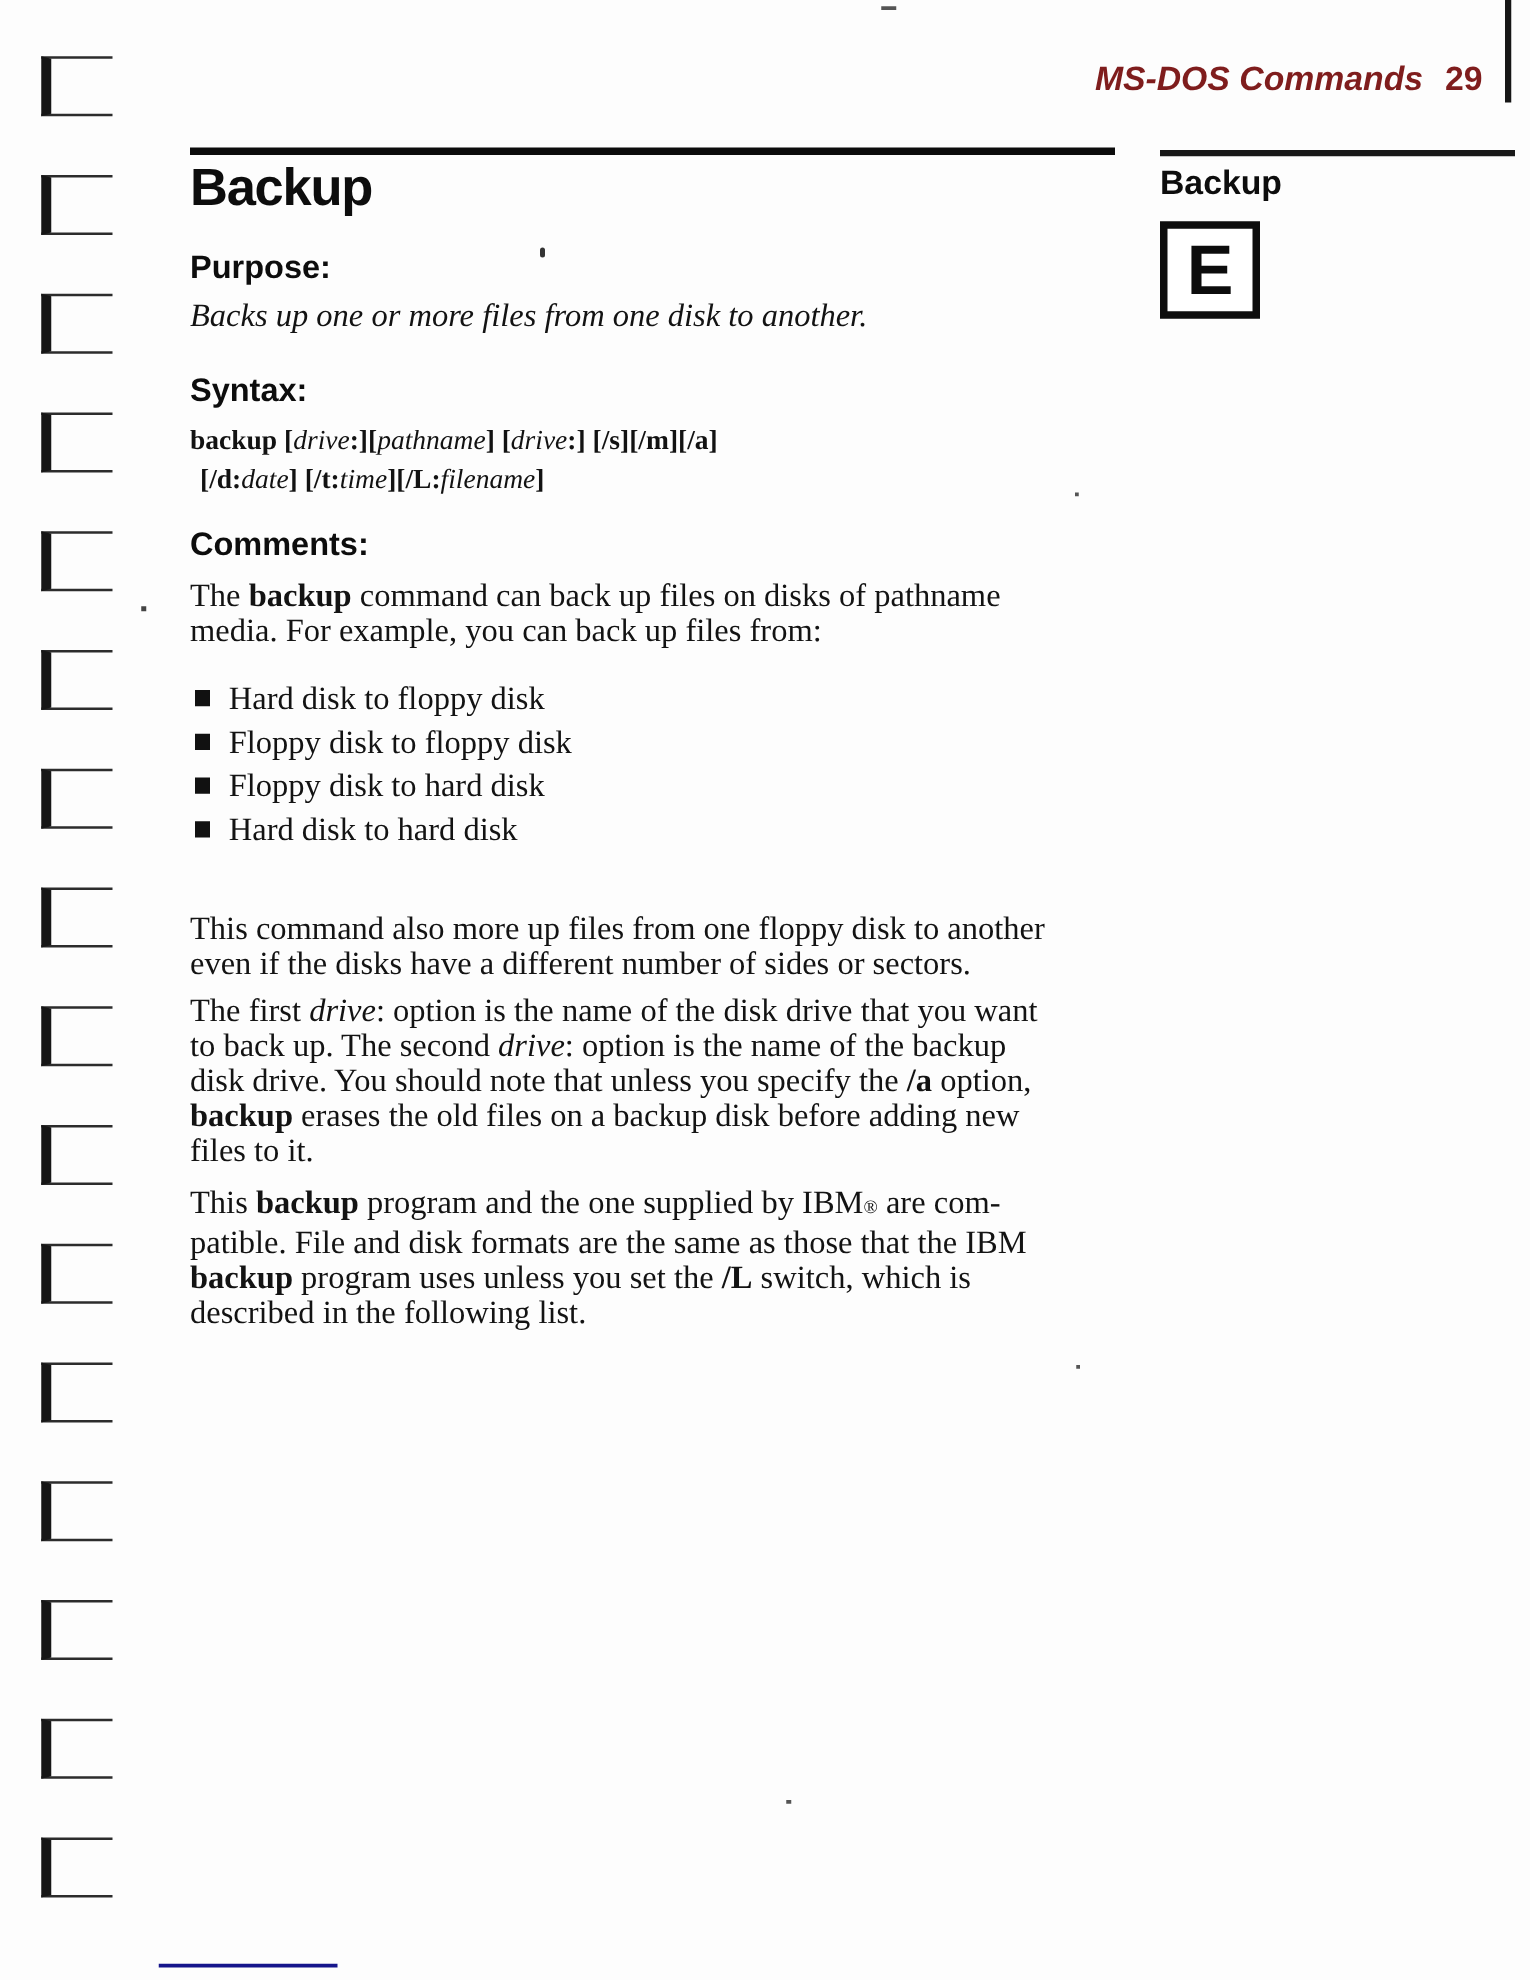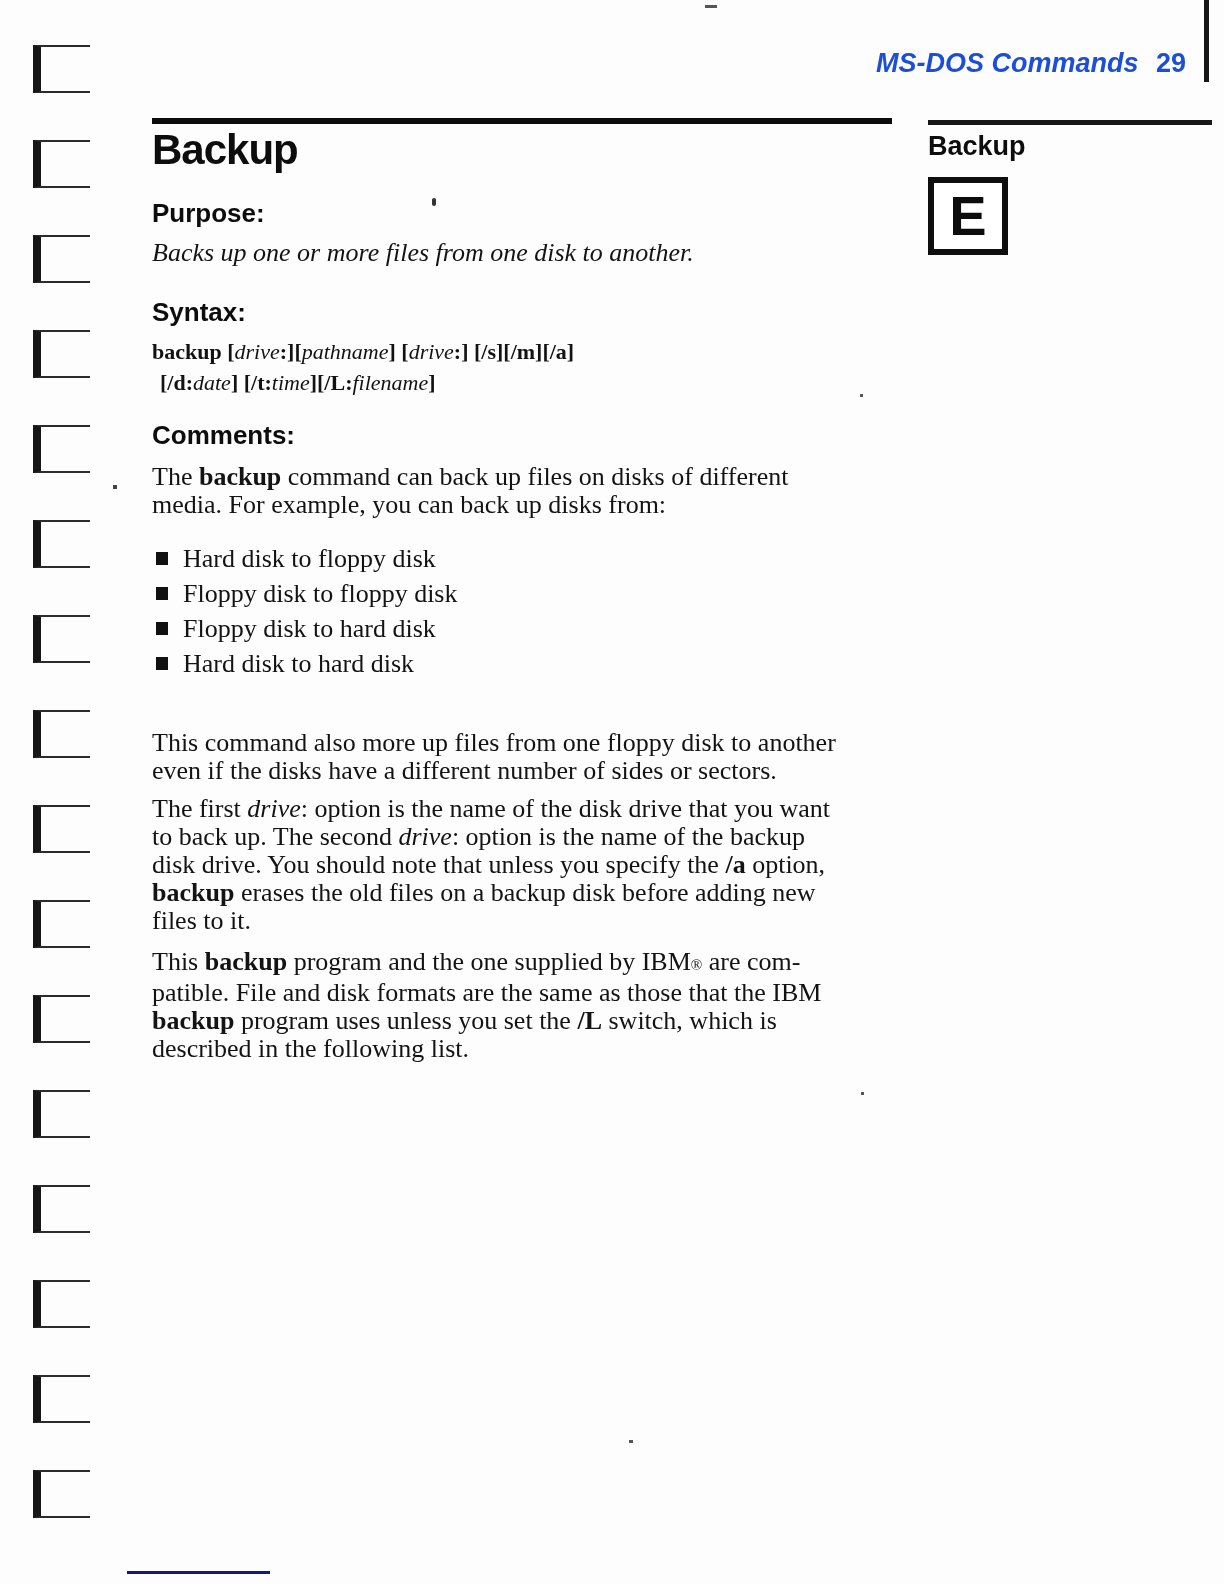--- a/index.html
+++ b/index.html
@@ -14,21 +14,21 @@
     position:absolute;left:33px;width:49px;height:44px;
     border-left:8px solid #161616;
     border-top:2px solid #2c2c2c;
     border-bottom:2px solid #2c2c2c;
   }
   
   .edge-bar{position:absolute;left:1204px;top:0;width:5px;height:82px;background:#161616;}
   
   .header{
     position:absolute;top:48px;left:600px;width:586px;text-align:right;
-    font-family:"Liberation Sans",sans-serif;font-size:27px;color:#1d4ed8;
+    font-family:"Liberation Sans",sans-serif;font-size:27px;color:#7f1d1d;
     white-space:nowrap;
   }
   .hdr-title{font-style:italic;font-weight:600;}
   .hdr-num{font-weight:bold;margin-left:10px;}
   
   .main-col{position:absolute;left:152px;top:118px;width:740px;}
   .title-rule{height:6px;background:#0c0c0c;}
   h1.cmd-title{
     font-family:"Liberation Sans",sans-serif;font-weight:bold;
     font-size:42px;line-height:48px;letter-spacing:-1px;margin:2px 0 0 0;color:#0d0d0d;
@@ -117,21 +117,21 @@
     <h3 class="sec h-purpose">Purpose:</h3>
     <p class="body purpose-body">Backs up one or more files from one disk to another.</p>
 
     <h3 class="sec h-syntax">Syntax:</h3>
     <div class="syntax-block">
       <div class="syntax-line1"><span style="font-weight: bold;">backup </span><span style="font-weight: bold;">[</span><span style="font-style: italic;">drive</span><span style="font-weight: bold;">:][</span><span style="font-style: italic;">pathname</span><span style="font-weight: bold;">] [</span><span style="font-style: italic;">drive</span><span style="font-weight: bold;">:] [/s][/m][/a]</span></div>
       <div class="syntax-line2"><span style="font-weight: bold;">[/d:</span><span style="font-style: italic;">date</span><span style="font-weight: bold;">] [/t:</span><span style="font-style: italic;">time</span><span style="font-weight: bold;">][/L:</span><span style="font-style: italic;">filename</span><span style="font-weight: bold;">]</span></div>
     </div>
 
     <h3 class="sec h-comments">Comments:</h3>
-    <p class="body para1"><span>The </span><span style="font-weight: bold;">backup</span><span> command can back up files on disks of different</span><br><span>media. For example, you can back up disks from:</span></p>
+    <p class="body para1"><span>The </span><span style="font-weight: bold;">backup</span><span> command can back up files on disks of pathname</span><br><span>media. For example, you can back up files from:</span></p>
 
     <ul class="disk-list">
       <li>
         <span class="bullet-square"></span>
         <span>Hard disk to floppy disk</span>
       </li>
       <li>
         <span class="bullet-square"></span>
         <span>Floppy disk to floppy disk</span>
       </li>

